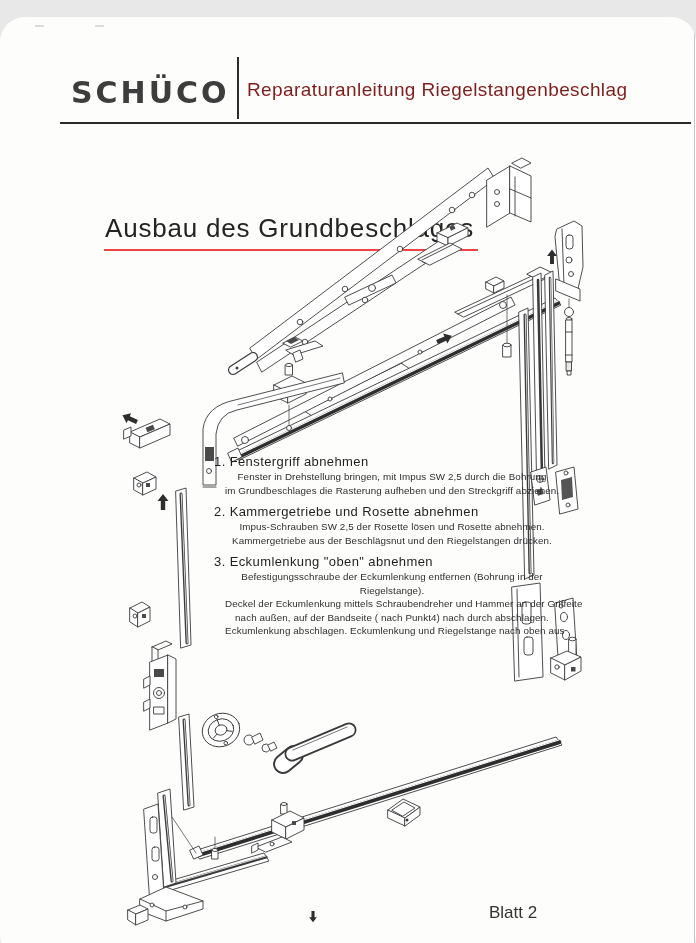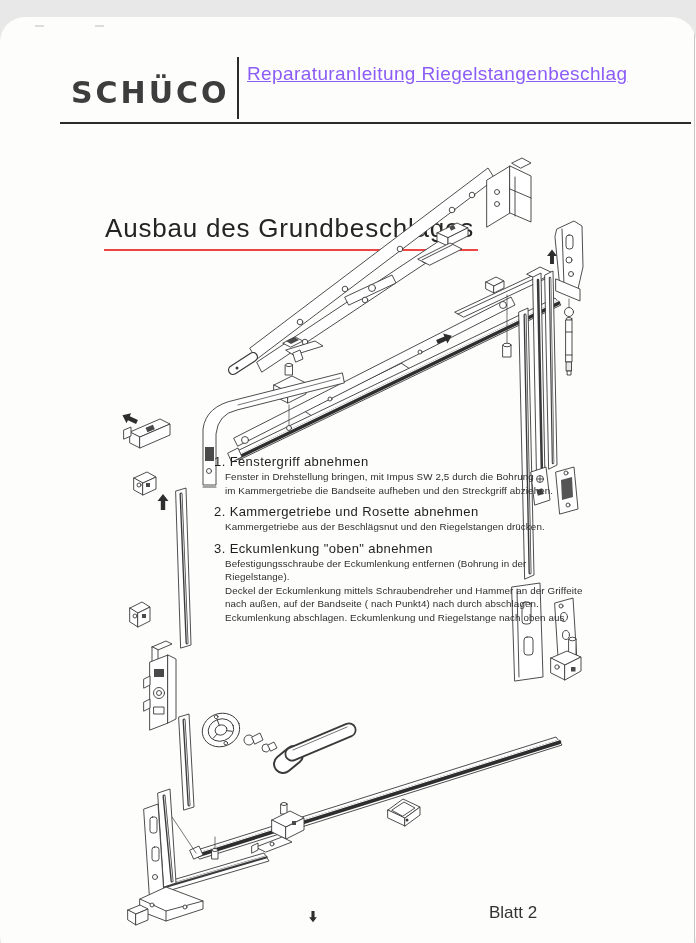--- a/index.html
+++ b/index.html
@@ -7,34 +7,34 @@
     position:relative;width:696px;height:943px;background:#fdfdfc;
     font-family:"Liberation Sans","DejaVu Sans",sans-serif;color:#2b2b2b;
     overflow:hidden;margin:17px auto;border-radius:25px;
   }
   
   .logo{
     position:absolute;left:71px;top:58px;font-size:30px;font-weight:bold;
     letter-spacing:3px;color:#3d3d3d;font-family:"DejaVu Sans","Liberation Sans",sans-serif;
   }
   .header-divider{position:absolute;left:237px;top:40px;width:0;height:62px;border-left:2px solid #2b2b2b;}
-  .doc-title{position:absolute;left:247px;top:46px;font-size:19px;letter-spacing:.4px;color:#8b5cf6;white-space:nowrap;text-decoration:underline;}
+  .doc-title{position:absolute;left:247px;top:62px;font-size:19px;letter-spacing:.4px;color:#7f1d1d;white-space:nowrap;}
   .header-rule{position:absolute;left:60px;top:105px;width:631px;height:0;border-top:2px solid #2b2b2b;}
   .top-smudge1{position:absolute;left:35px;top:8px;width:9px;height:2px;background:#bbb;opacity:.5;}
   .top-smudge2{position:absolute;left:95px;top:8px;width:9px;height:2px;background:#bbb;opacity:.5;}
   
   .section-heading{
     position:absolute;left:104px;top:196px;font-size:26px;letter-spacing:.8px;color:#242424;
     border-bottom:2px solid #ef4444;padding:0 4px 5px 1px;white-space:nowrap;
   }
   
   .instructions{position:absolute;left:214px;top:436px;width:345px;}
   .instr-item{margin-bottom:6px;}
   .instr-title{font-size:13px;letter-spacing:.4px;color:#1f1f1f;height:17px;line-height:17px;white-space:nowrap;}
-  .instr-line{font-size:9.8px;line-height:13.5px;letter-spacing:.1px;color:#2e2e2e;padding-left:11px;white-space:nowrap;}
+  .instr-line{font-size:9.8px;line-height:13.5px;letter-spacing:.1px;color:#2e2e2e;padding-left:11px;white-space:nowrap;text-align:center;}
   
   .sheet-label{position:absolute;left:489px;top:886px;font-size:17px;color:#333;}
   .right-edge-line{position:absolute;right:1px;top:0;width:1px;height:935px;background:#9a9a9a;opacity:.55;}
   
   .scan-strip{position:absolute;left:0;bottom:0;width:696px;height:8px;background:#4a3a36;}
   .scan-strip .edge{position:absolute;left:0;top:0;width:14px;height:8px;background:#8f7a6d;}
   .scan-strip .dots{position:absolute;left:38px;top:3px;width:46px;height:3px;
      background:repeating-linear-gradient(90deg,#a33527 0 4px,#4a3a36 4px 8px);}
   .scan-strip .btn{position:absolute;top:1px;height:6px;background:#c8b5aa;border-radius:2px;}
   .scan-strip .btn .inner{position:absolute;left:50%;top:1.5px;transform:translateX(-50%);height:3px;}
@@ -316,24 +316,25 @@
       <path d="M0,-2.2 L9,-2.2 L9,-5.5 L16,0 L9,5.5 L9,2.2 L0,2.2 Z" transform="translate(437,325) rotate(-23)"></path>
       <path d="M0,-2.2 L9,-2.2 L9,-5.5 L16,0 L9,5.5 L9,2.2 L0,2.2 Z" transform="translate(552,247) rotate(-90) scale(0.9)"></path>
       <path d="M0,-2.2 L9,-2.2 L9,-5.5 L16,0 L9,5.5 L9,2.2 L0,2.2 Z" transform="translate(313,894) rotate(90) scale(0.7)"></path>
     </g>
   </svg>
 
   <div class="instructions">
     <div class="instr-item">
       <div class="instr-title">1. Fenstergriff abnehmen</div>
       <div class="instr-line">Fenster in Drehstellung bringen, mit Impus SW 2,5 durch die Bohrung</div>
-      <div class="instr-line">im Kammergetriebe die Bandseite aufheben und den Streckgriff abziehen.</div>
+      <div class="instr-line">im Grundbeschlages die Rasterung aufheben und den Streckgriff abziehen.</div>
     </div>
     <div class="instr-item">
       <div class="instr-title">2. Kammergetriebe und Rosette abnehmen</div>
+      <div class="instr-line">Impus-Schrauben SW 2,5 der Rosette lösen und Rosette abnehmen.</div>
       <div class="instr-line">Kammergetriebe aus der Beschlägsnut und den Riegelstangen drücken.</div>
     </div>
     <div class="instr-item">
       <div class="instr-title">3. Eckumlenkung "oben" abnehmen</div>
       <div class="instr-line">Befestigungsschraube der Eckumlenkung entfernen (Bohrung in der</div>
       <div class="instr-line">Riegelstange).</div>
       <div class="instr-line">Deckel der Eckumlenkung mittels Schraubendreher und Hammer an der Griffeite</div>
       <div class="instr-line">nach außen, auf der Bandseite ( nach Punkt4) nach durch abschlagen.</div>
       <div class="instr-line">Eckumlenkung abschlagen. Eckumlenkung und Riegelstange nach oben aus</div>
     </div>

